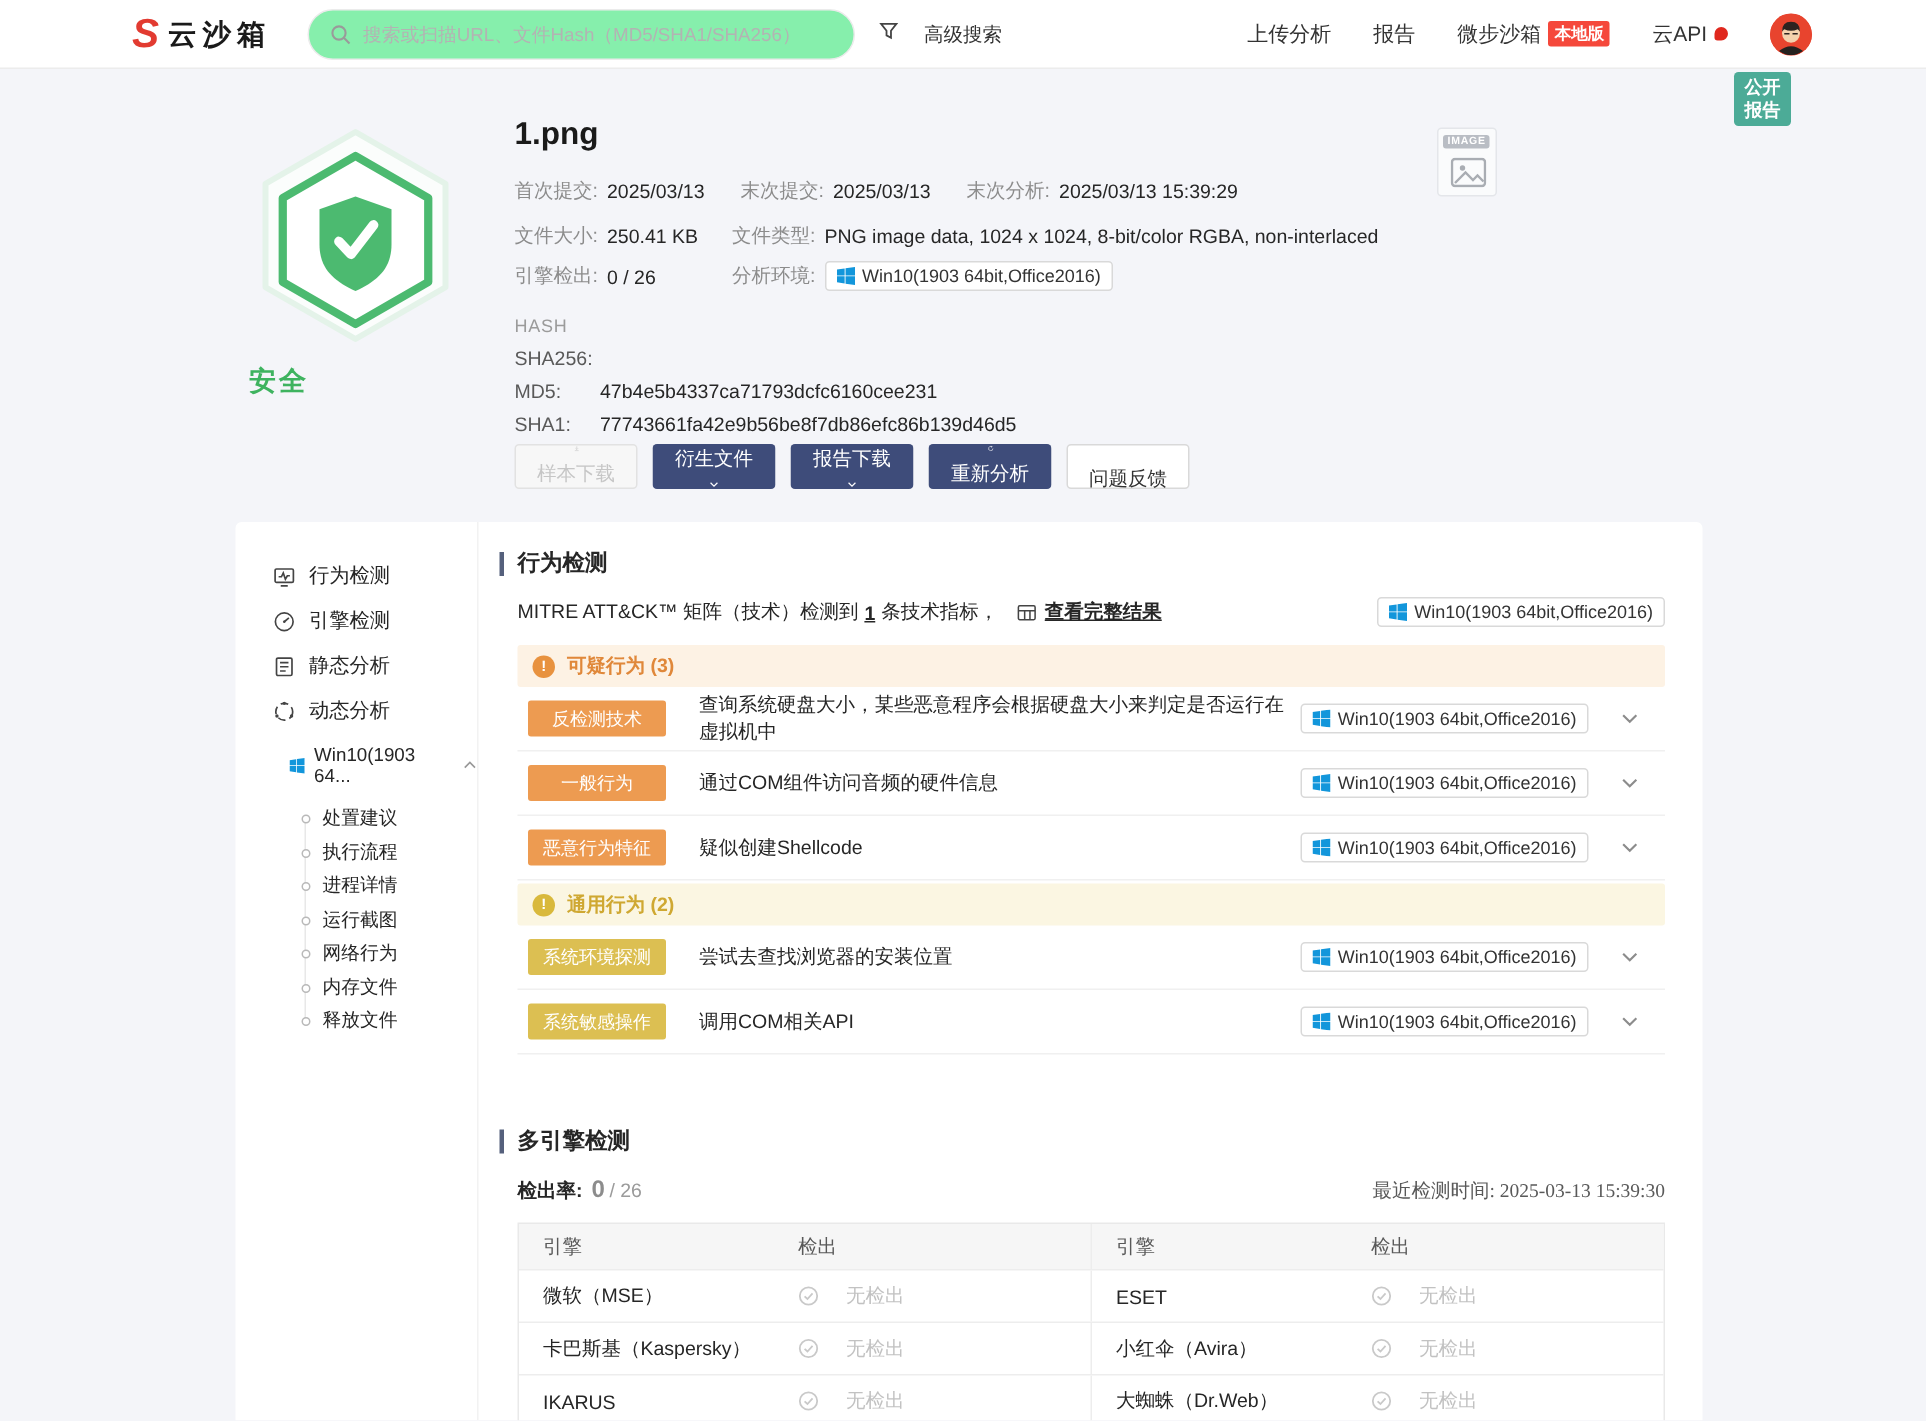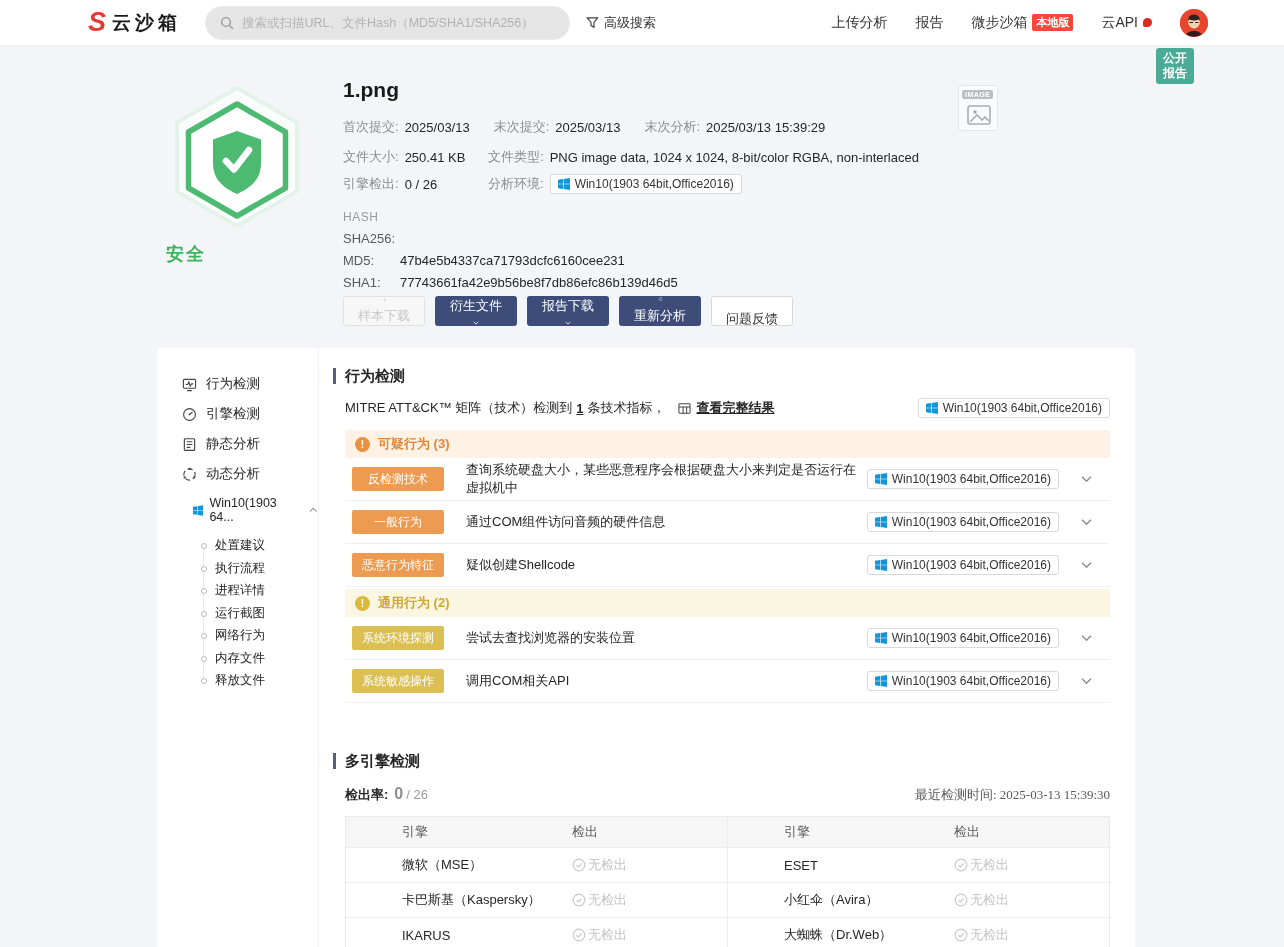--- a/index.html
+++ b/index.html
@@ -6,26 +6,26 @@
   html,body { width:1284px; height:947px; overflow:hidden;
     font-family:"Liberation Sans","DejaVu Sans",sans-serif;
     background:#f4f5f9; color:#262626; font-size:13px; }
 
   
   .navbar { height:46px; background:#fff; border-bottom:1px solid #ececec;
     display:flex; align-items:center; padding:0 76px 0 88px; position:relative; z-index:5; }
   .brand { display:flex; align-items:center; cursor:pointer; }
   .brand-s { color:#e23b31; font-size:27px; font-weight:800; line-height:1; margin-right:6px; font-style:italic; }
   .brand-txt { font-size:19px; font-weight:800; letter-spacing:4px; color:#1a1a1a; }
-  .search-pill { margin-left:24px; width:365px; height:34px; background:#e5e5e5;
+  .search-pill { margin-left:24px; width:365px; height:34px; background:#86efac;
     border:1px solid #ebebeb; border-radius:17px; display:flex; align-items:center; padding:0 14px; }
   .search-pill input { border:none; outline:none; background:transparent; width:100%;
     font-size:12.5px; color:#333; font-family:inherit; }
   .search-pill input::placeholder { color:#b3b3b3; }
-  .adv { margin-left:16px; display:flex; align-items:center; gap:5px; font-size:13px; color:#333; cursor:pointer; }
+  .adv { margin-left:16px; display:flex; gap:17px; font-size:13px; color:#333; cursor:pointer; }
   .nav-right { margin-left:auto; display:flex; align-items:center; gap:28px; }
   .nav-item { font-size:14px; color:#333; cursor:pointer; display:flex; align-items:center; gap:5px; }
   .badge-local { background:#f5483b; color:#fff; font-size:11px; padding:1px 4px; border-radius:2px; font-weight:700; }
   .red-dot { width:9px; height:9px; background:#e0281e; border-radius:50% 50% 50% 2px; display:inline-block; }
   .avatar { width:28px; height:28px; border-radius:50%; background:#e8442e; overflow:hidden; cursor:pointer; }
 
   
   .header { position:relative; height:302px; }
   .verdict { position:absolute; left:166px; top:38px; width:142px; text-align:left; }
   .verdict-label { margin-top:6px; font-size:18px; font-weight:800; color:#3eb35f; letter-spacing:2px; }
@@ -109,23 +109,23 @@
   .rate-total { color:#9b9b9b; margin-left:3px; }
   .time { margin-left:auto; color:#595959;font-family:Liberation Serif, serif; }
   .time .t-lab { color:#595959; }
 
   .etable { margin:12px 0 0 12px; width:765px; border:1px solid #e9e9e9; }
   .t-row { display:flex; height:35px; }
   .t-row + .t-row { border-top:1px solid #ededed; }
   .t-head { background:#f6f6f6; height:30px; color:#595959; }
   .t-half { flex:1; display:flex; align-items:center; padding-left:16px; }
   .t-half + .t-half { border-left:1px solid #ededed; }
-  .t-name { flex:0 0 170px; color:#262626;margin-left:40px; }
+  .t-name { flex:0 0 170px; color:#262626; }
   .t-head .t-name { color:#595959; }
-  .t-res { display:flex; align-items:center; gap:2px; color:#c2c2c2; }
+  .t-res { display:flex; align-items:center; gap:18px; color:#c2c2c2; }
 
   svg { display:block; }
 </style>
 </head>
 <body>
 
 <div class="navbar">
   <div class="brand">
     <span class="brand-s">S</span>
     <span class="brand-txt">云沙箱</span>

